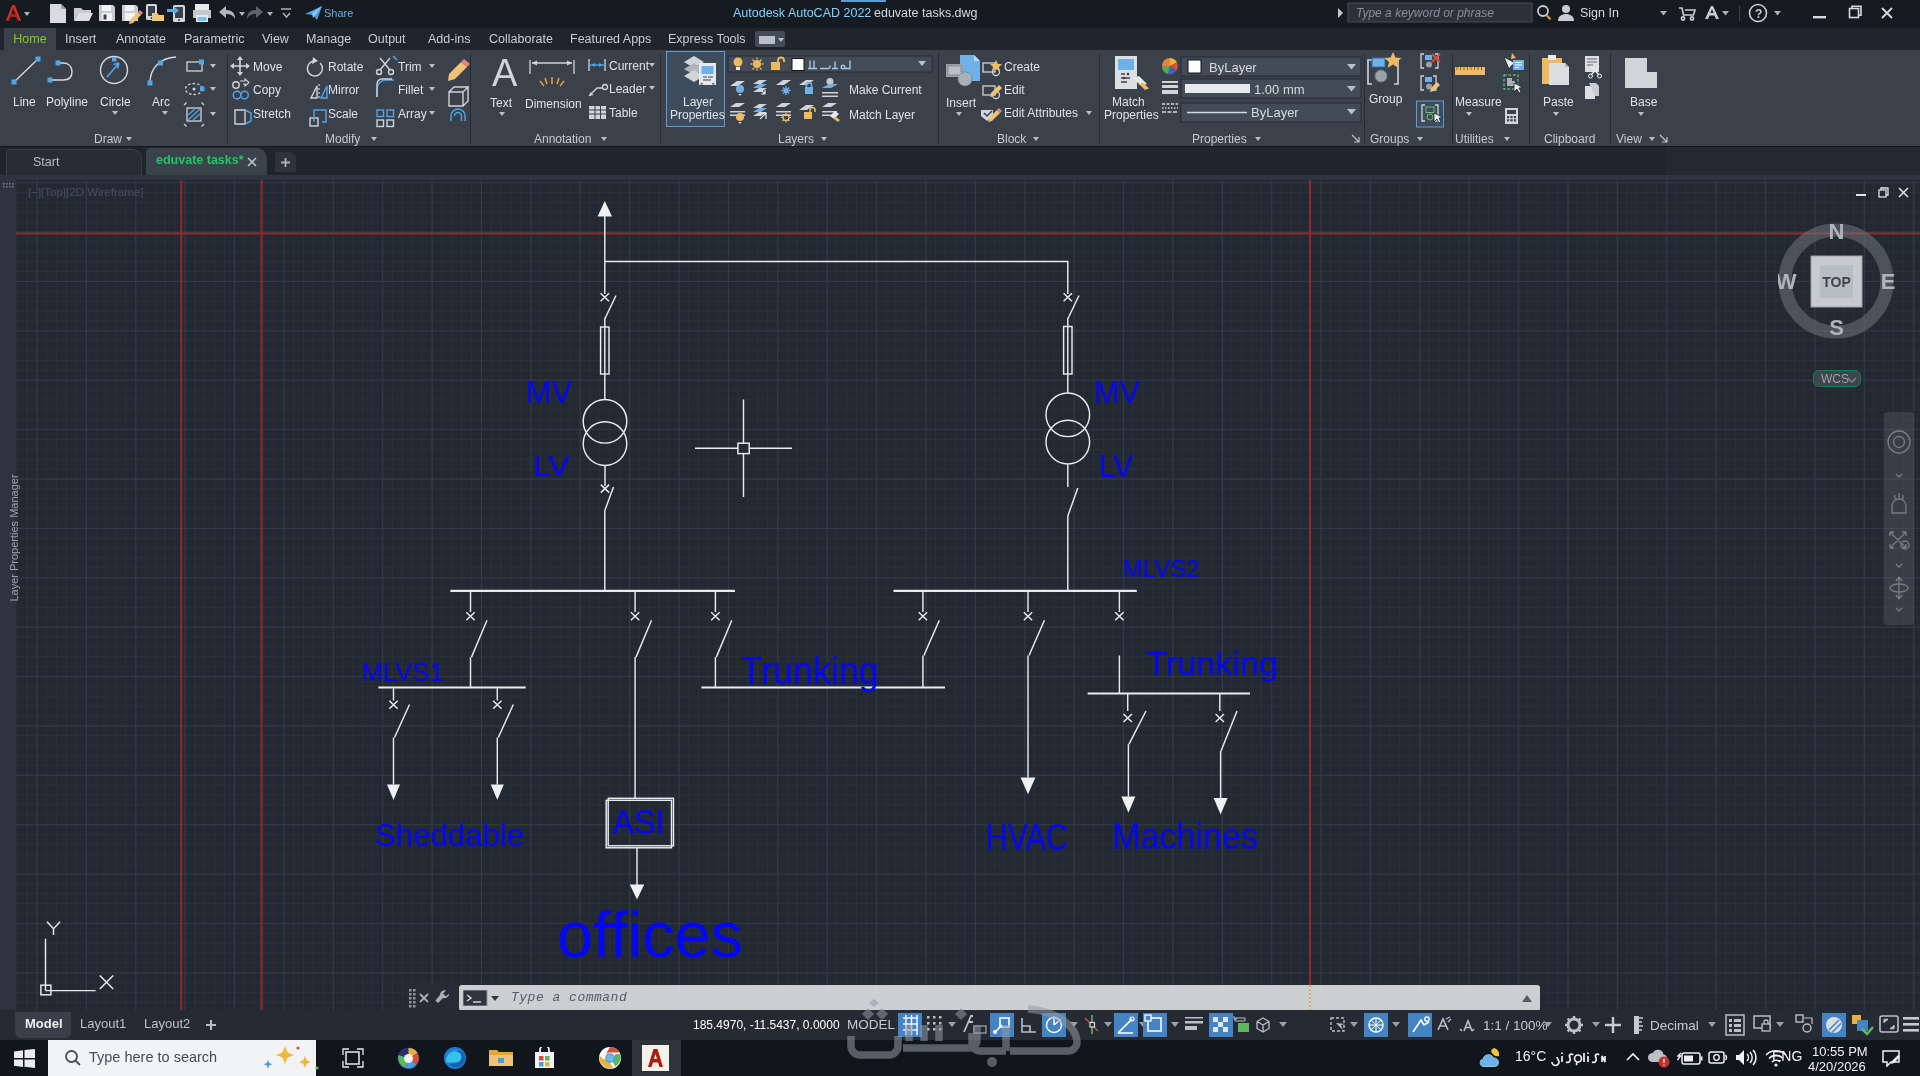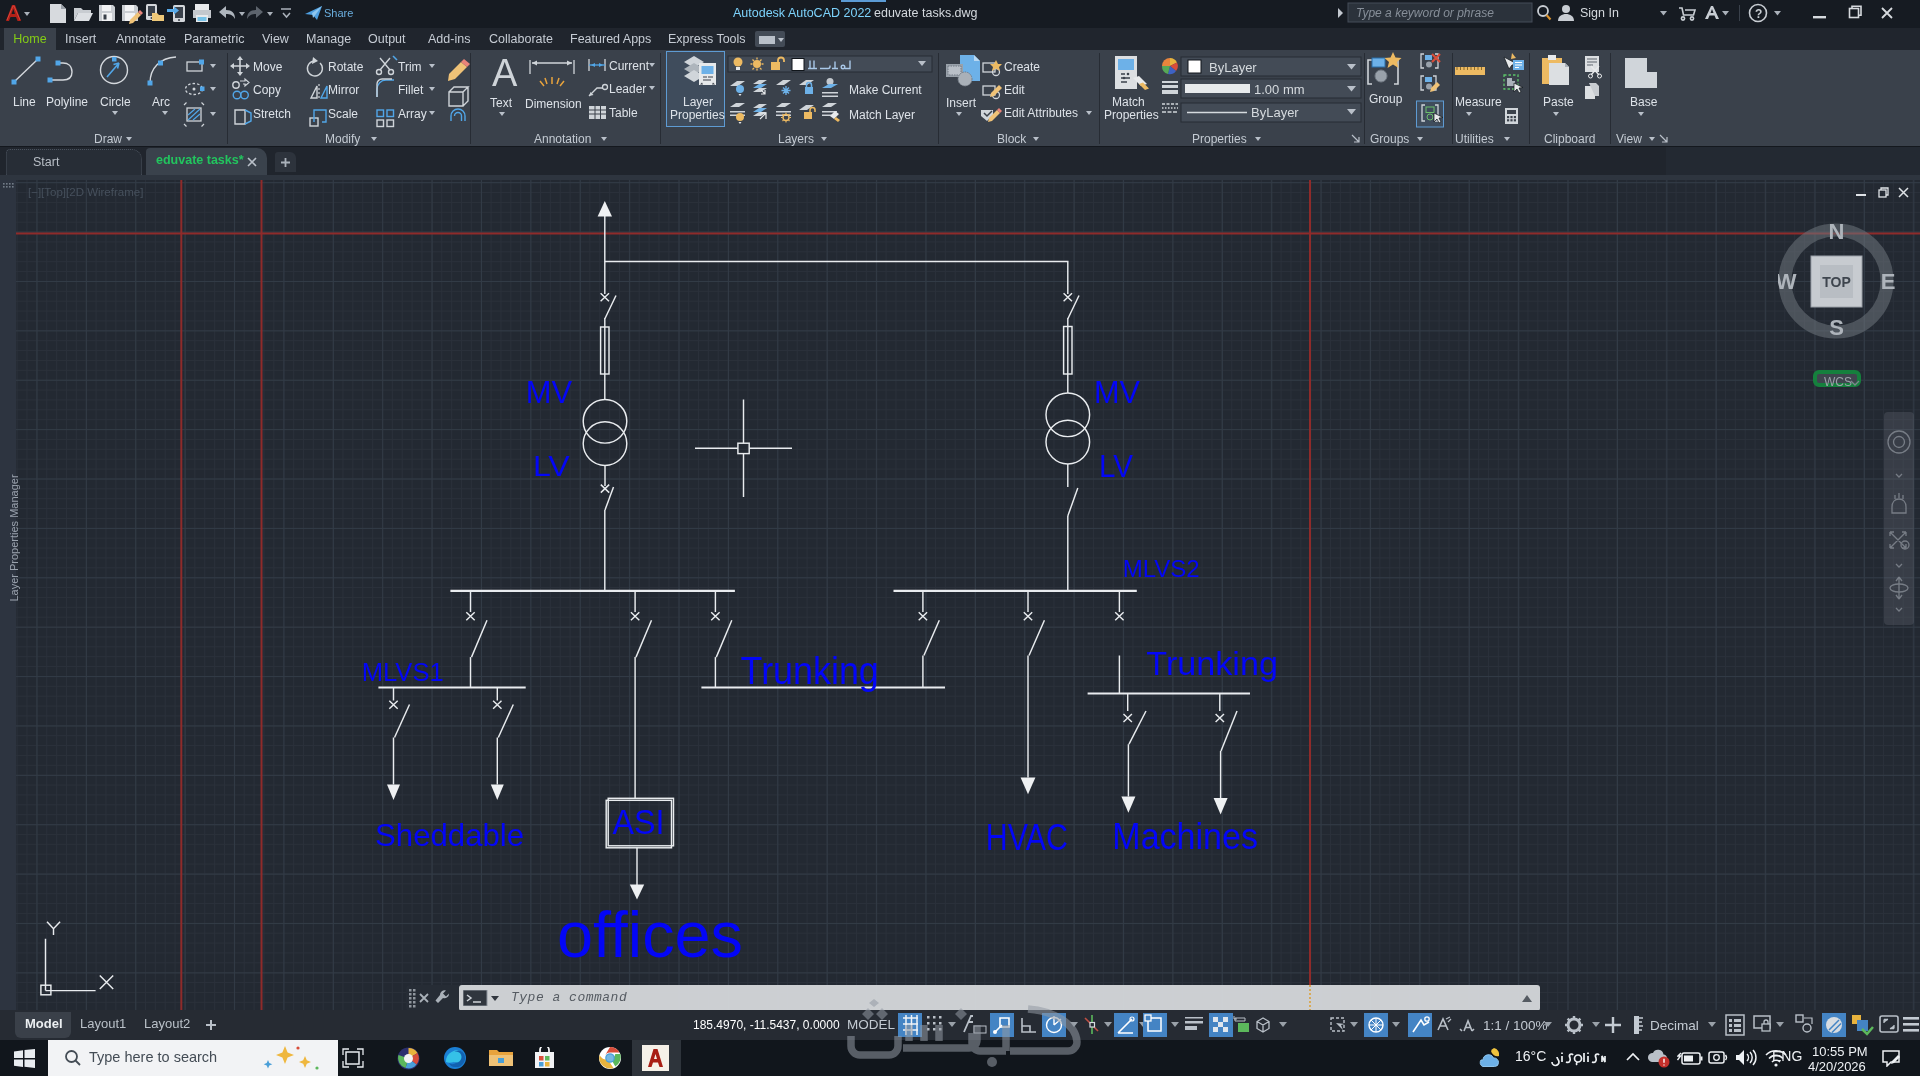--- a/index.html
+++ b/index.html
@@ -744,21 +744,21 @@
       <circle cx="58" cy="58" r="51" fill="none" stroke="#6e747c" stroke-width="13" opacity="0.55"></circle>
       <rect x="33" y="33" width="51" height="51" fill="#c7cbd0" stroke="#9aa0a7"></rect>
       <rect x="42" y="42" width="33" height="33" fill="#b8bdc3"></rect>
       <text x="58.5" y="64" font-size="14" font-weight="bold" fill="#3e454e" text-anchor="middle" font-family="Liberation Sans">TOP</text>
       <text x="58.5" y="16" font-size="22" font-weight="bold" fill="#aeb4bb" text-anchor="middle" font-family="Liberation Sans">N</text>
       <text x="58.5" y="112" font-size="22" font-weight="bold" fill="#aeb4bb" text-anchor="middle" font-family="Liberation Sans">S</text>
       <text x="8" y="66" font-size="22" font-weight="bold" fill="#aeb4bb" text-anchor="middle" font-family="Liberation Sans">W</text>
       <text x="110" y="66" font-size="22" font-weight="bold" fill="#aeb4bb" text-anchor="middle" font-family="Liberation Sans">E</text>
     </svg>
   </div>
-  <div class="abs" style="left:1813px;top:370px;width:48px;height:17px;background:#3f454e;border:4px solid #15803d;border-radius:6px;">
+  <div class="abs" style="left:1813px;top:370px;width:48px;height:17px;background:#3f454e;border:1px solid #15803d;border-radius:6px;">
      <span style="position:absolute;left:7px;top:1px;font-size:12px;color:#9ba1a9">WCS</span>
      <svg class="abs" style="left:33px;top:6px" width="10" height="6">
         <path d="M1 1 l4 4 l4 -4" stroke="#7e848c" stroke-width="1.3" fill="none"></path>
       </svg>
   </div>
 
   <div class="abs" style="left:1884px;top:412px;width:30px;height:213px;background:rgba(110,116,124,0.28);border-radius:4px;">
     <svg width="30" height="213" viewBox="0 0 30 213" style="opacity:0.55">
       <g stroke="#aab0b8" fill="none" stroke-width="1.3">
         <circle cx="15" cy="30" r="11"></circle>
@@ -982,21 +982,21 @@
           <rect x="1007" y="7" width="16" height="2.6"></rect>
           <rect x="1007" y="13" width="16" height="2.6"></rect>
           <rect x="1007" y="19" width="16" height="2.6"></rect>
         </g>
     </svg>
   </div>
   <div id="taskbar">
     <svg class="abs" style="left:14px;top:9px" width="22" height="19" viewBox="0 0 22 19">
       <path d="M0 2.5 L9 1.2 V9 H0 Z M10.5 1 L21 0 V9 H10.5 Z M0 10.5 H9 V18 L0 16.8 Z M10.5 10.5 H21 V19 L10.5 17.8 Z" fill="#e8ecf0"></path>
     </svg>
-    <div class="abs" style="left:48px;top:0;width:290px;height:36px;background:#f2f3f5;">
+    <div class="abs" style="left:48px;top:0;width:268px;height:36px;background:#f2f3f5;">
       <svg class="abs" style="left:16px;top:9px" width="18" height="18">
           <circle cx="7.5" cy="7.5" r="5.5" fill="none" stroke="#444c55" stroke-width="1.8"></circle>
           <path d="M11.5 11.5 l4.5 4.5" stroke="#444c55" stroke-width="1.8"></path>
         </svg>
       <span class="abs" style="left:41px;top:9px;font-size:14.5px;color:#444c55">Type here to search</span>
       <svg class="abs" style="left:212px;top:4px" width="70" height="28" viewBox="0 0 70 28">
         <path d="M25 2 l2.6 6.4 l6.4 2.6 l-6.4 2.6 l-2.6 6.4 l-2.6 -6.4 l-6.4 -2.6 l6.4 -2.6 z" fill="#efb73e"></path>
         <path d="M45 12 l1.8 4.2 l4.2 1.8 l-4.2 1.8 l-1.8 4.2 l-1.8 -4.2 l-4.2 -1.8 l4.2 -1.8 z" fill="#efb73e"></path>
         <path d="M8 16 l1.3 3 l3 1.3 l-3 1.3 l-1.3 3 l-1.3 -3 l-3 -1.3 l3 -1.3 z" fill="#4a9fd8"></path>
         <circle cx="38" cy="4" r="1.6" fill="#d84d3a"></circle>

